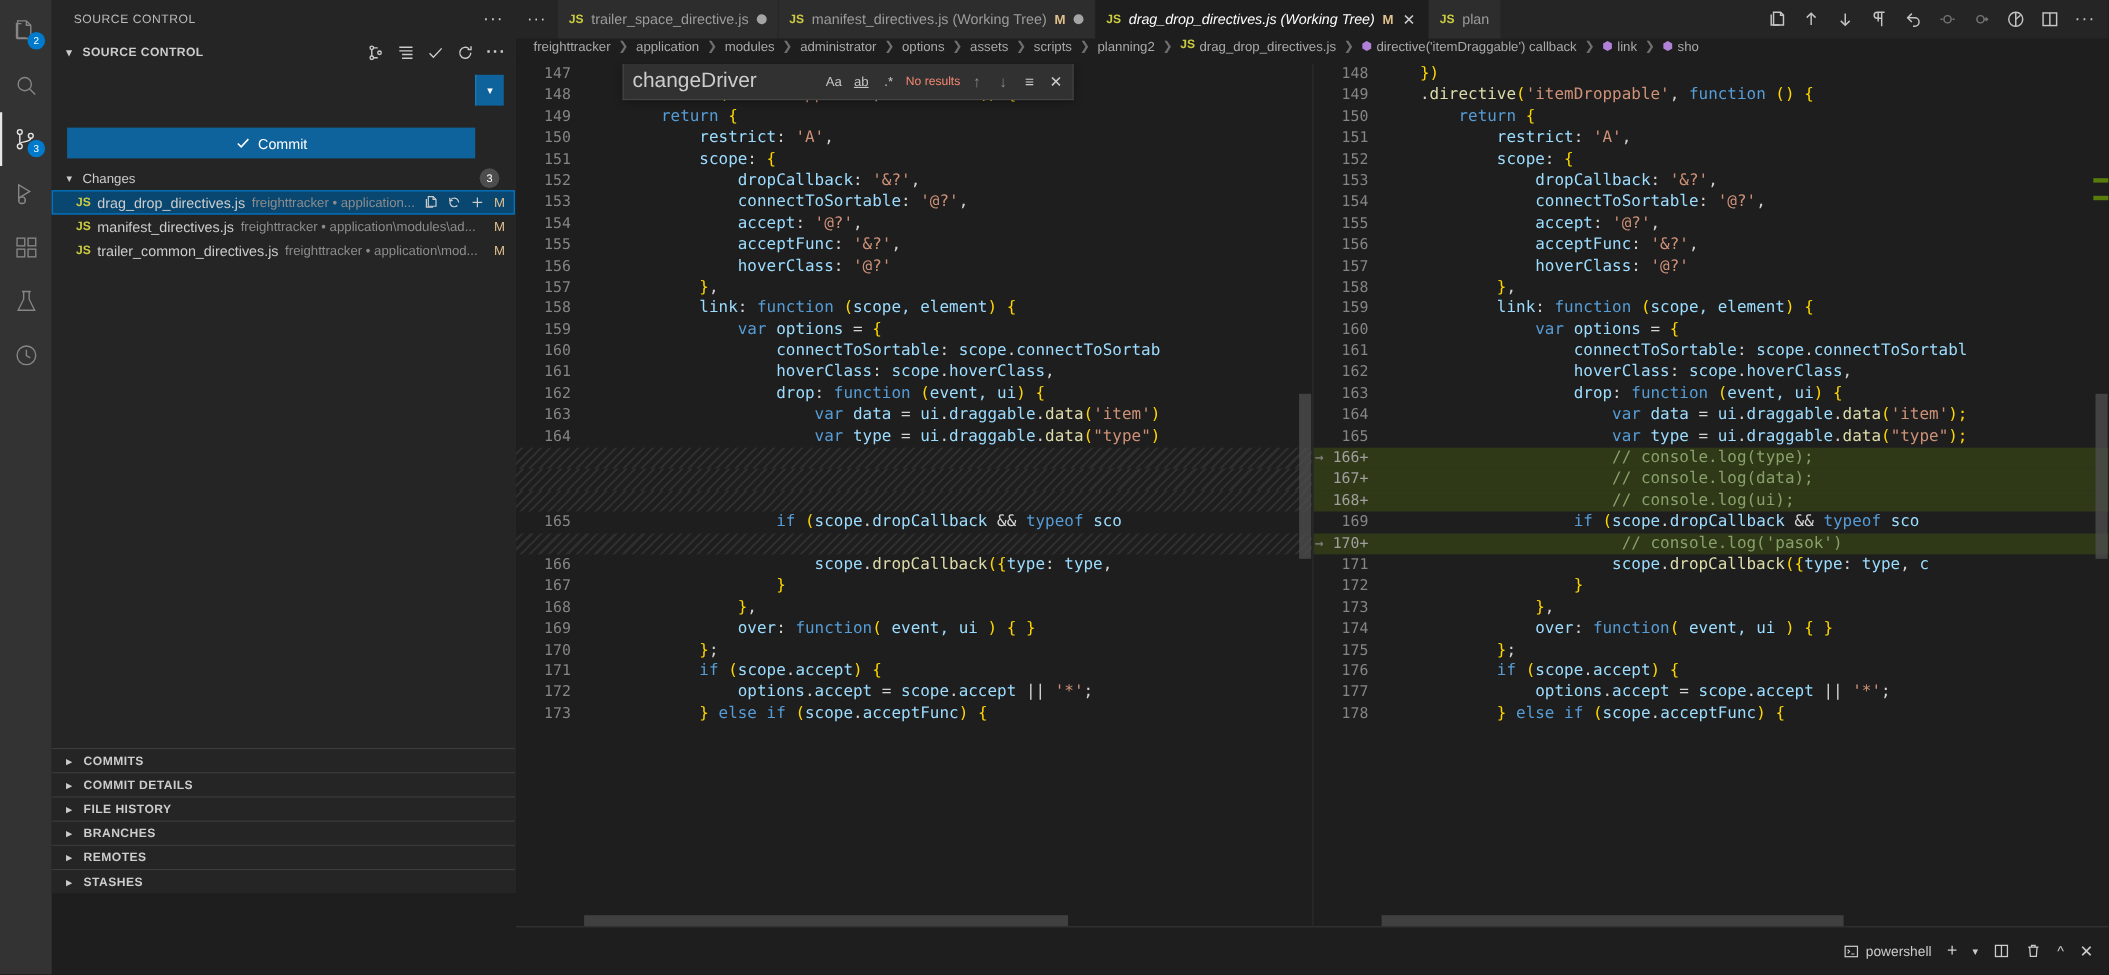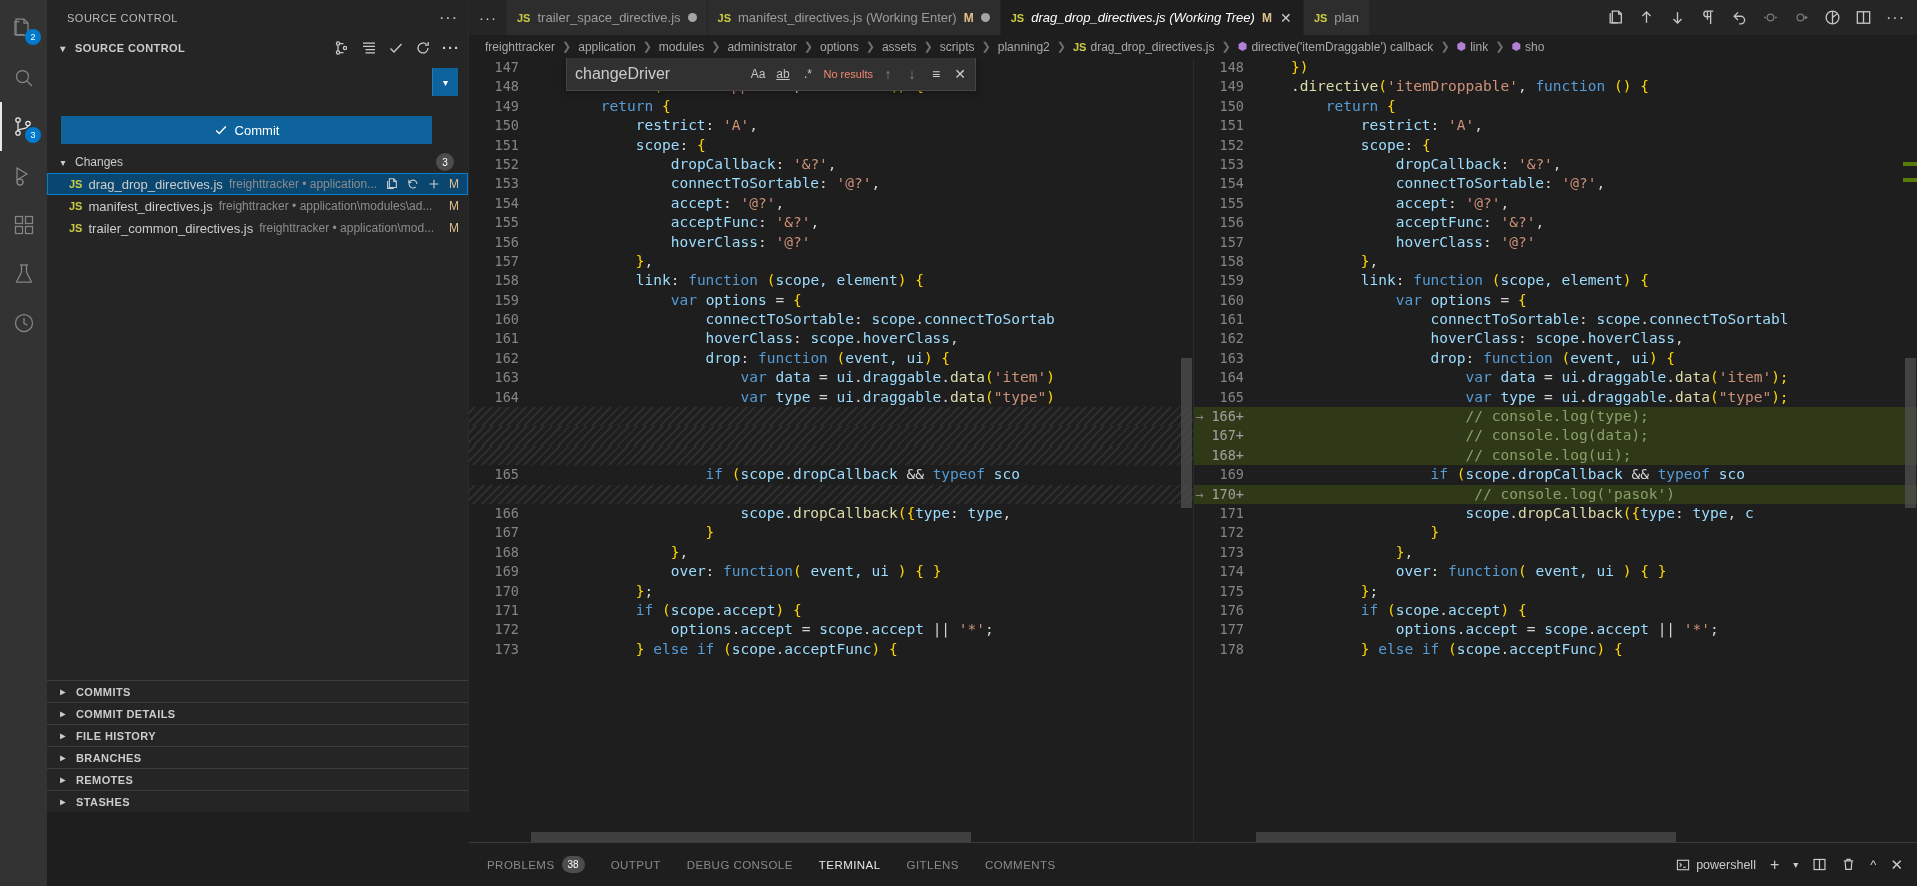--- a/index.html
+++ b/index.html
@@ -137,21 +137,21 @@
   .tab.active { background: #1e1e1e; color: #ffffff; box-shadow: inset 0 -1px 0 #1e1e1e; }
   .tab .dirty-dot { width: 9px; height: 9px; border-radius: 50%; background: #a5a5a5; display: inline-block; }
   .tab .close-x { color: #cccccc; font-size: 14px; width: 14px; text-align: center; }
   .tab .mbadge { color: #e2c08d; font-size: 12px; font-weight: bold; }
   .tab .ital { font-style: italic; }
   .tab-prefix-dots { display: flex; align-items: center; padding: 0 10px; color: #cccccc; font-size: 15px; letter-spacing: 1px;}
   .tab-actions { margin-left: auto; display: flex; align-items: center; gap: 14px; padding: 0 12px; color: #c5c5c5; }
 
   
   .breadcrumbs {
-    height: 23px; display: flex; align-items: center;
+    height: 23px; display: flex; align-items: flex-start;
     padding-left: 16px; gap: 4px;
     font-size: 12px; color: #a9a9a9;
     background: #1e1e1e;
     white-space: nowrap; overflow: hidden;
   }
   .bc-sep { color: #6f6f6f; font-size: 11px; margin: 0 3px; }
   .bc-sym { color: #b180d7; font-size: 11px; }
 
   
   .editors { flex: 1; display: flex; min-height: 0; position: relative; background: #1e1e1e; }
@@ -196,21 +196,21 @@
     border: 1px solid #454545;
     border-top: none;
     display: flex; align-items: center;
     padding: 0 6px 0 8px;
     gap: 6px;
     z-index: 20;
     box-shadow: 0 2px 8px rgba(0,0,0,.36);
   }
   .find-input {
     flex: 1; height: 23px; background: #313131;
-    color: #cccccc; font-size: 16px;
+    color: #cccccc; font-size: 19px;
     display: flex; align-items: center;
     font-family: "Liberation Sans", sans-serif;
   }
   .find-opt { color: #c5c5c5; font-size: 12px; width: 19px; text-align: center; }
   .find-res { color: #f48771; font-size: 11px; white-space: nowrap; }
   .find-nav { color: #868686; font-size: 14px; width: 18px; text-align: center; }
   .find-nav.act { color: #cccccc; }
 
   
   .v-scroll {
@@ -427,21 +427,21 @@
 
     <div class="tabbar">
       <div class="tab-prefix-dots">···</div>
       <div class="tab">
         <span class="js-badge">JS</span>
         <span>trailer_space_directive.js</span>
         <span class="dirty-dot"></span>
       </div>
       <div class="tab">
         <span class="js-badge">JS</span>
-        <span>manifest_directives.js (Working Enter)</span>
+        <span>manifest_directives.js (Working Tree)</span>
         <span class="mbadge">M</span>
         <span class="dirty-dot"></span>
       </div>
       <div class="tab active">
         <span class="js-badge">JS</span>
         <span class="ital">drag_drop_directives.js (Working Tree)</span>
         <span class="mbadge">M</span>
         <span class="close-x">✕</span>
       </div>
       <div class="tab">
@@ -556,41 +556,20 @@
           <div class="v-thumb" style="top:300px;height:150px;"></div>
         </div>
         <div class="h-scroll">
           <div class="h-thumb" style="left:0;width:420px;"></div>
         </div>
       </div>
 
     </div>
 
     <div class="panel">
-      <div class="panel-tabs">
-        <div class="ptab">
-          <span>PROBLEMS</span>
-          <span class="pbadge">38</span>
-        </div>
-        <div class="ptab">
-          <span>OUTPUT</span>
-        </div>
-        <div class="ptab">
-          <span>DEBUG CONSOLE</span>
-        </div>
-        <div class="ptab active">
-          <span>TERMINAL</span>
-        </div>
-        <div class="ptab">
-          <span>GITLENS</span>
-        </div>
-        <div class="ptab">
-          <span>COMMENTS</span>
-        </div>
-      </div>
       <div class="panel-right">
         <span class="shell-pill">
           <svg width="14" height="14" viewBox="0 0 16 16" class="ico">
             <rect x="1.6" y="2.6" width="12.8" height="10.8"></rect>
               <path d="M4.2 6l2 2-2 2M8 10.6h3.2"></path>
           </svg>
           <span>powershell</span>
         </span>
         <span style="font-size:16px;">+</span>
         <span style="font-size:10px;">▾</span>

